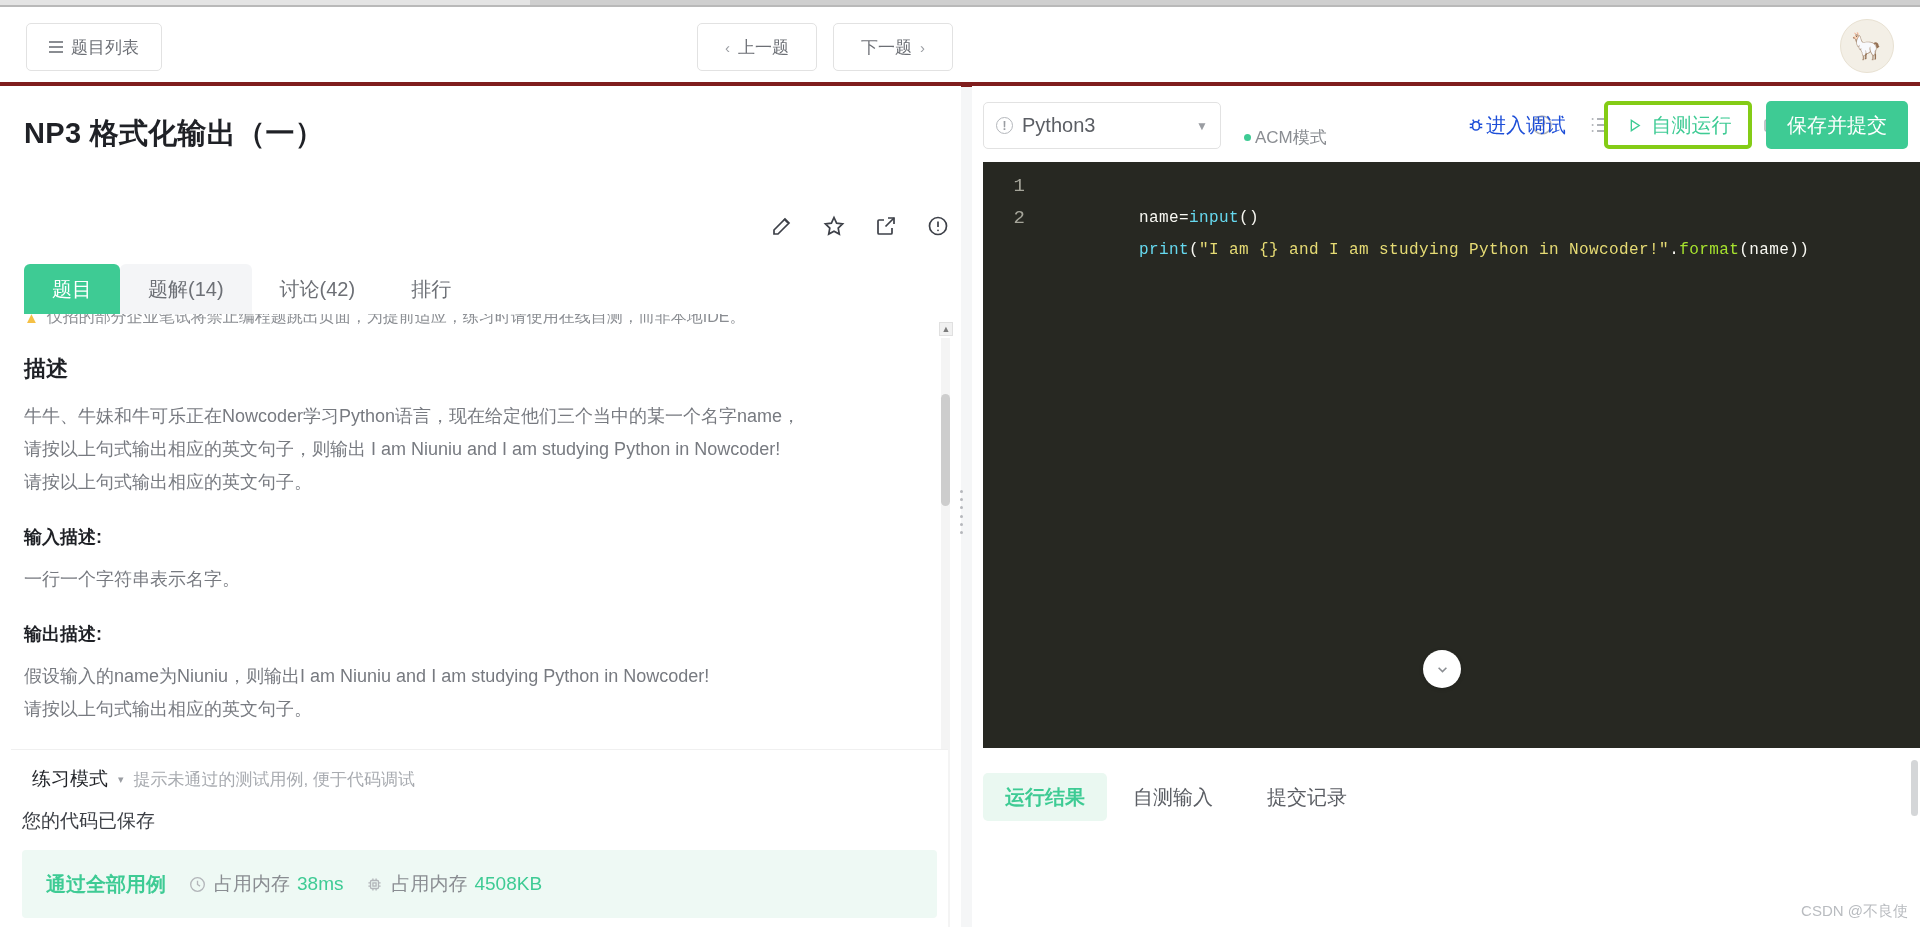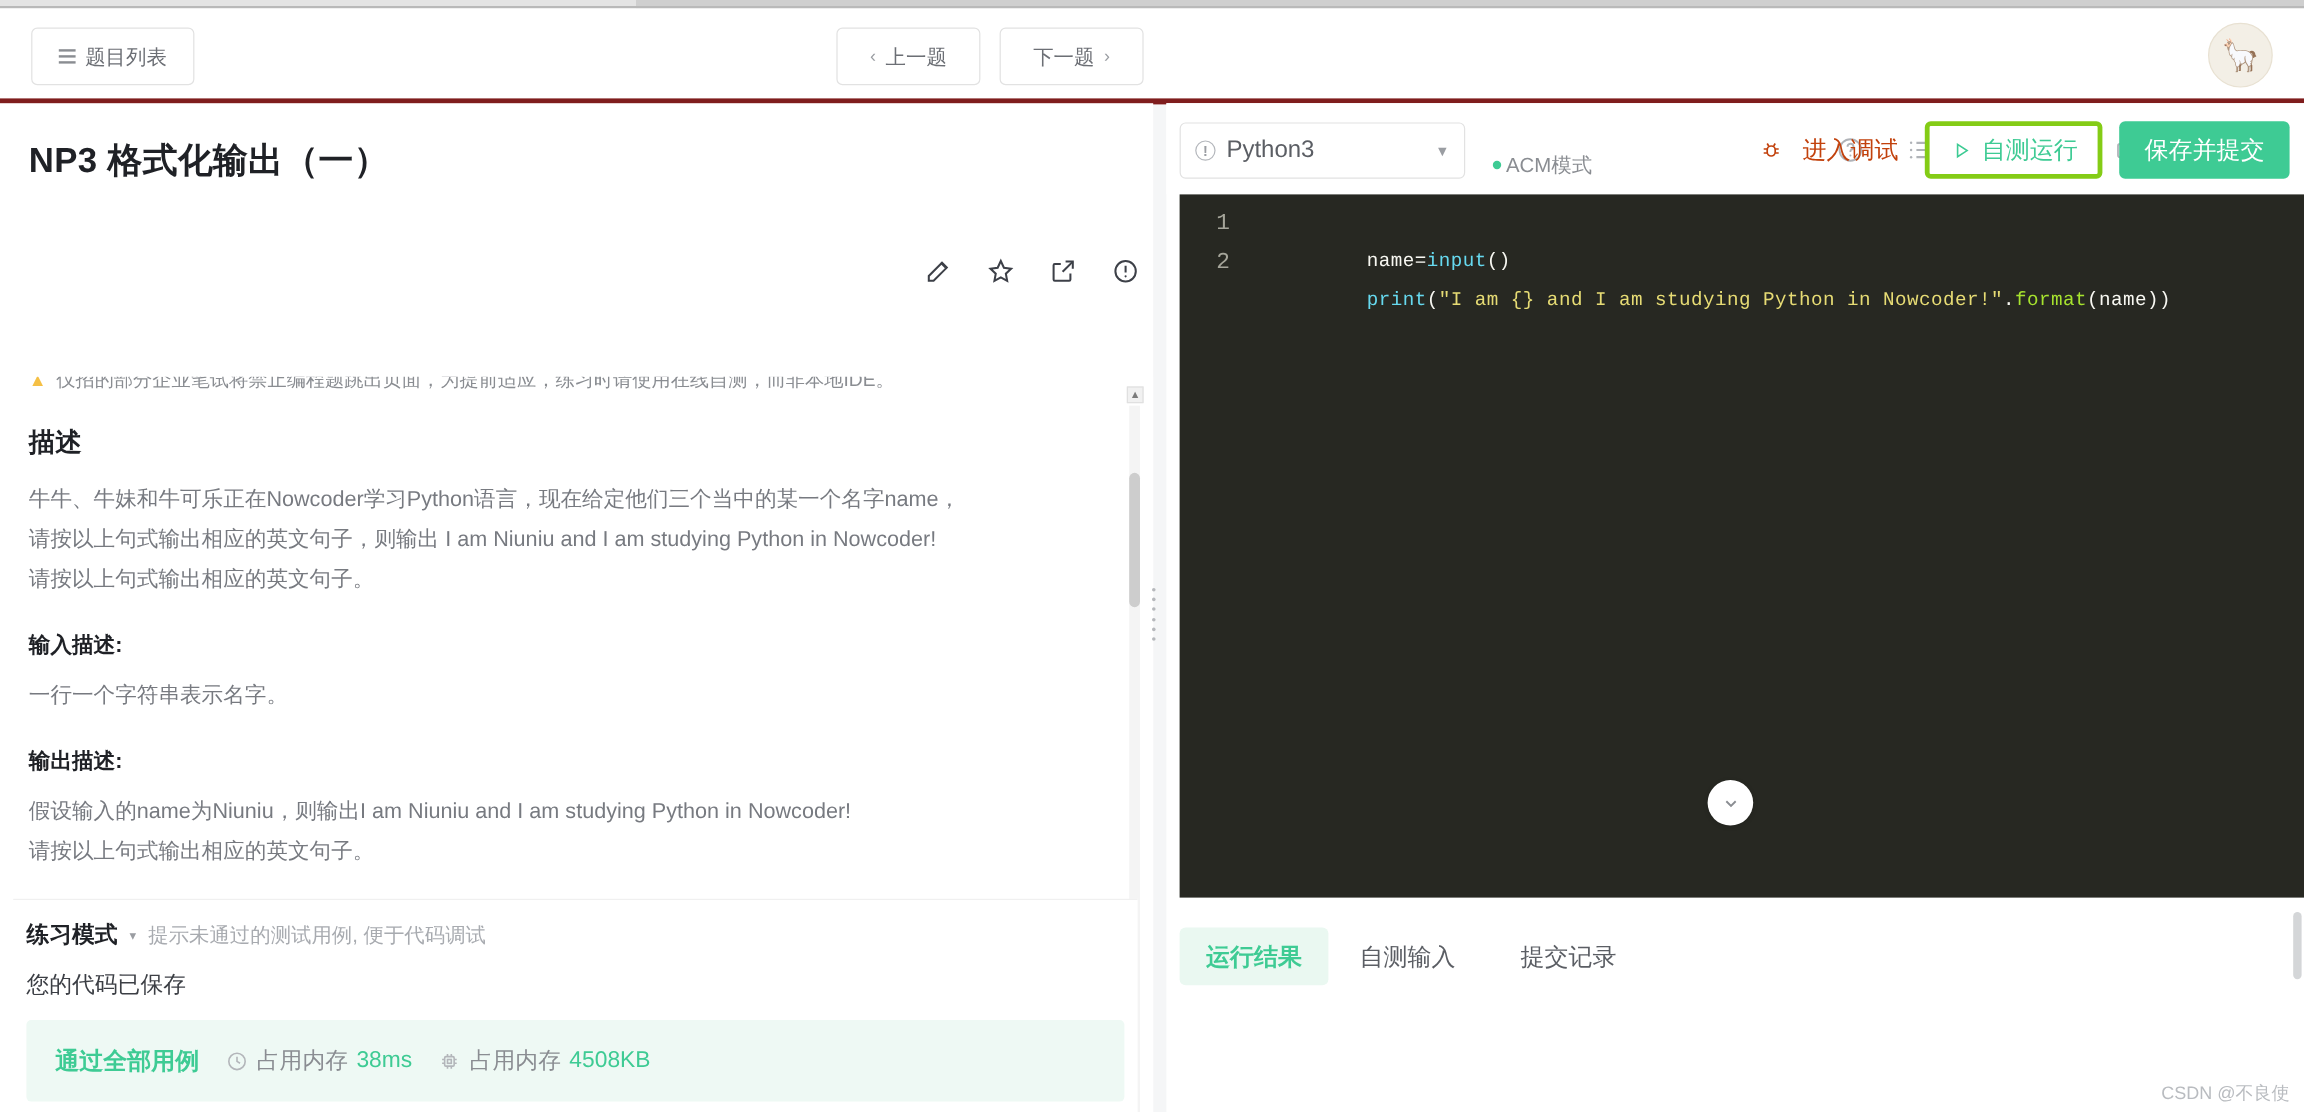--- a/index.html
+++ b/index.html
@@ -158,39 +158,39 @@
 
   
   .bottom-bar { position:absolute; left:11px; top:673px; width:937px; height:76px; background:#fff; }
   .btab {
     position:absolute; top:14px; height:48px; display:flex; align-items:center; justify-content:center;
     font-size:20px; color:#5b5e64; border-radius:5px; cursor:pointer; padding:0 22px;
   }
   .btab.active { background:#eaf8f1; color:#3ecb94; font-weight:bold; }
   .btn-debug {
     position:absolute; left:1466px; top:101px; height:48px; display:flex; align-items:center;
-    gap:16px; font-size:20px; color:#c2410c; cursor:not-allowed;
+    gap:0; font-size:20px; color:#1d4ed8; cursor:not-allowed;
   }
   .btn-run {
     position:absolute; left:1604px; top:101px; width:148px; height:48px; border:4px solid #84cc16;
     border-radius:5px; background:#fff; color:#3ecb94; font-size:20px; display:flex; align-items:center;
     justify-content:center; gap:8px; cursor:pointer;
   }
   .btn-submit {
     position:absolute; left:1766px; top:101px; width:142px; height:48px; border-radius:5px;
     background:#3ecb94; color:#fff; font-size:20px; display:flex; align-items:center;
     justify-content:center; cursor:pointer;
   }
 
   .result-pane {
     position:absolute; left:11px; top:749px; width:937px; height:178px; background:#fff;
     border-top:1px solid #f0f0f0; overflow:hidden;
   }
   .mode-row { position:absolute; left:11px; top:16px; display:flex; align-items:center; gap:10px; }
-  .mode-name { font-size:19px; font-weight:bold; color:#1f2126; cursor:pointer; }
+  .mode-name { font-size:19px; font-weight:normal; color:#1f2126; cursor:pointer;margin-left:10px; }
   .mode-caret { font-size:11px; color:#9a9da2; }
   .mode-hint { font-size:17px; color:#a8abb0; }
   .saved-txt { position:absolute; left:11px; top:58px; font-size:19px; color:#3c3f45; }
   .verdict-box {
     position:absolute; left:11px; top:100px; width:915px; height:68px; background:#eef9f4;
     border-radius:4px; display:flex; align-items:center; padding:0 24px; gap:22px;
   }
   .v-pass { font-size:20px; font-weight:bold; color:#3ecb94; }
   .v-item { display:flex; align-items:center; gap:7px; font-size:19px; color:#8a8d92; }
   .v-val { color:#3ecb94; }
@@ -233,20 +233,34 @@
       <span class="chev">›</span>
     </div>
     <div class="avatar">
       <span>🦙</span>
     </div>
   </div>
 
   <div class="left-panel">
     <div class="q-title">NP3 格式化输出（一）</div>
 
+    <div class="tabs">
+      <div class="tab active">
+        <span>题目</span>
+      </div>
+      <div class="tab sub">
+        <span>题解(14)</span>
+      </div>
+      <div class="tab">
+        <span>讨论(42)</span>
+      </div>
+      <div class="tab">
+        <span>排行</span>
+      </div>
+    </div>
 
     <div class="q-scroll">
       <div class="warn-band">
         <div class="inner">
           <span class="warn-tri">▲</span>
           <span>仅招的部分企业笔试将禁止编程题跳出页面，为提前适应，练习时请使用在线自测，而非本地IDE。</span>
         </div>
       </div>
 
       <div class="q-body">

